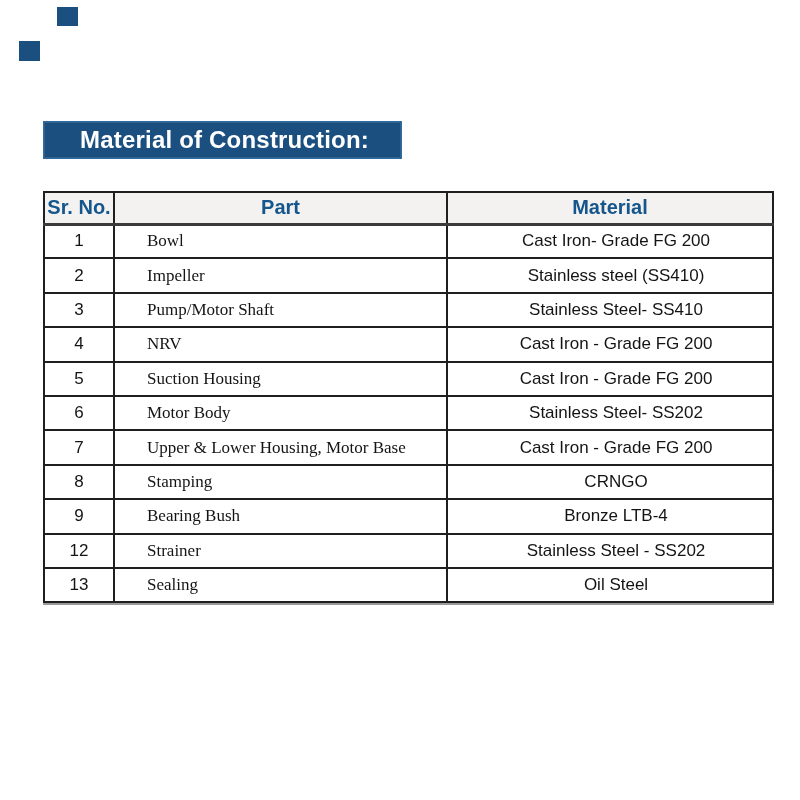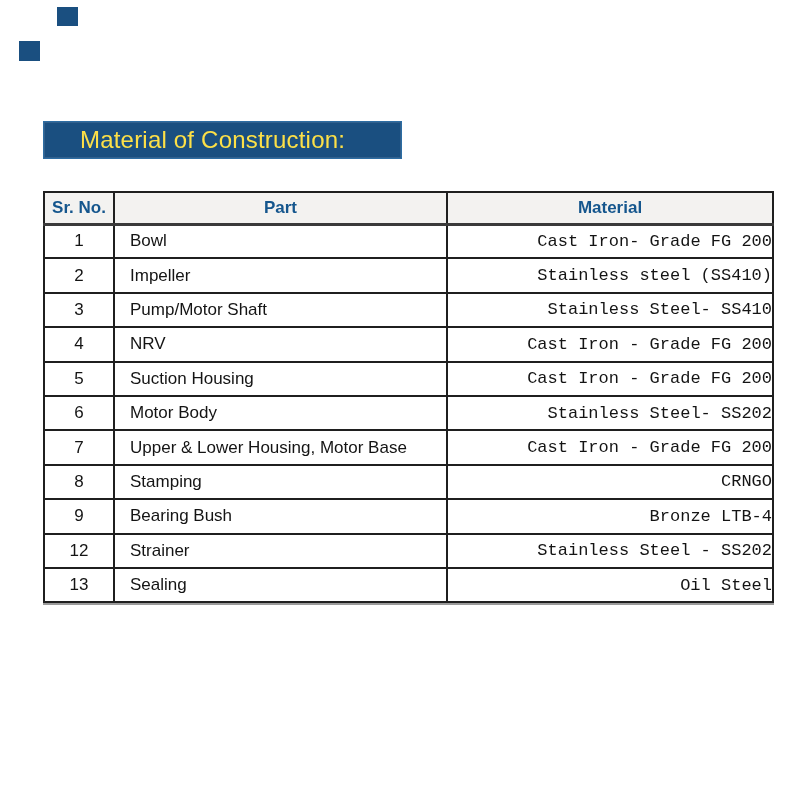--- a/index.html
+++ b/index.html
@@ -29,23 +29,23 @@
     left:43px;top:121px;
     width:359px;height:38px;
     background:var(--navy);
     border:1px solid #2d6da3;
     display:flex;
     align-items:center;
     padding-left:36px;
     box-shadow:inset 0 0 0 1px rgba(255,255,255,0.10);
   }
   .title-bar .title-text{
-    color:#fde047;
+    color:#ffffff;
     font-size:24px;
-    font-weight:normal;
+    font-weight:bold;
     letter-spacing:0.2px;
     white-space:nowrap;
   }
 
   .moc-table{
     position:absolute;
     left:43px;top:191px;
     width:729px;
     border-collapse:collapse;
     table-layout:fixed;
@@ -60,33 +60,33 @@
     border:2px solid var(--border-dark);
     font-size:17px;
     overflow:hidden;
     white-space:nowrap;
   }
   .moc-table thead th{
     height:32px;
     background:var(--header-bg);
     color:var(--header-blue);
     font-weight:bold;
-    font-size:17px;
+    font-size:20px;
     text-align:center;
     border-bottom:3px solid #3a3a3a;
   }
   .moc-table tbody td{
     height:34.4px;
     color:var(--body-text);
     background:#ffffff;
     vertical-align:middle;
   }
   .moc-table td.c-sr{text-align:center;}
-  .moc-table td.c-part{text-align:left;padding-left:15px;}
-  .moc-table td.c-mat{text-align:right;padding-left:12px;font-family:Liberation Mono, monospace;}
+  .moc-table td.c-part{text-align:left;padding-left:32px;font-family:Liberation Serif, serif;}
+  .moc-table td.c-mat{text-align:center;padding-left:12px;}
 </style>
 </head>
 <body>
 
 <div class="decor-square sq1"></div>
 <div class="decor-square sq2"></div>
 
 <div class="title-bar">
   <span class="title-text">Material of Construction:</span>
 </div>

